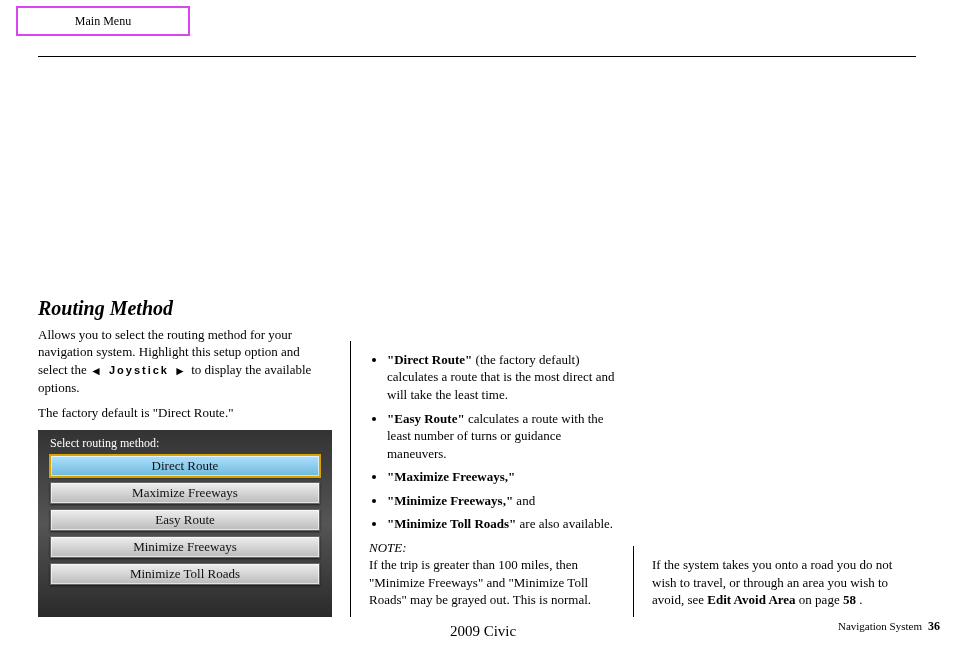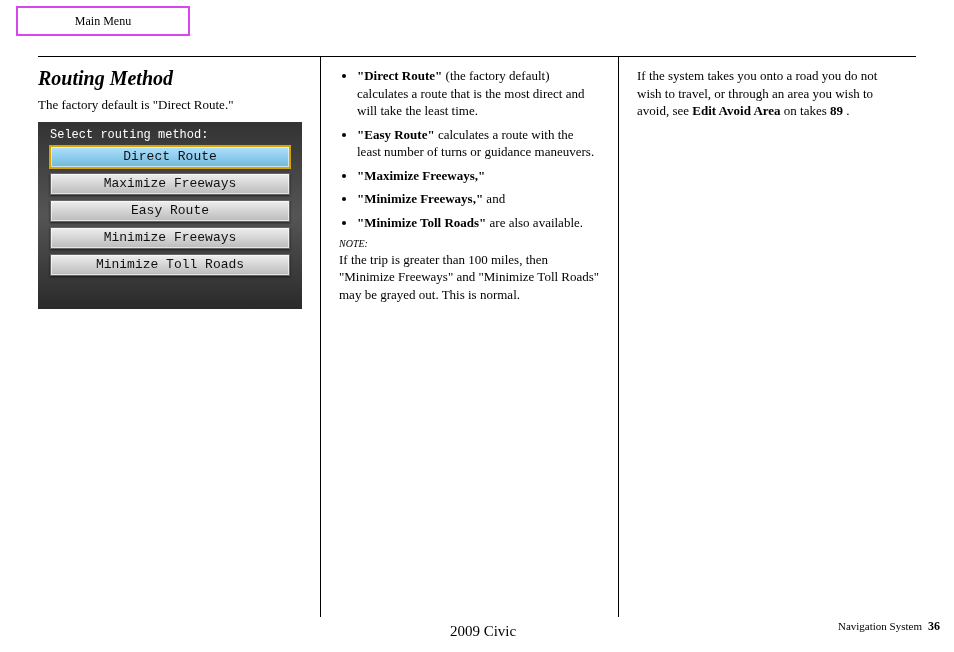--- a/index.html
+++ b/index.html
@@ -6,33 +6,33 @@
   html, body { width: 954px; height: 652px; font-family: Georgia, 'Times New Roman', serif; background: #fff; color: #000; }
   .page { position: relative; width: 954px; height: 652px; padding: 12px 38px 0 38px; }
   .top-box {
     position: absolute; left: 16px; top: 6px;
     width: 174px; height: 30px;
     border: 2px solid #d946ef;
     display: flex; align-items: center; justify-content: center;
     font-size: 12px;
   }
   .rule { border-top: 1px solid #000; margin-top: 44px; }
-  .cols { display: flex; height: 560px; }
+  .cols { display: flex; height: 560px; align-items: flex-end; }
   .col { flex: 1 1 0; padding: 10px 18px 0 18px; position: relative; }
   .col.col1 { padding-left: 0; }
   .col + .col { border-left: 1px solid #000; }
   .h2 { font-style: italic; font-weight: bold; font-size: 20px; margin-bottom: 6px; }
   p { font-size: 13px; line-height: 1.35; margin-bottom: 8px; }
   .col1 p, .col2 p, .col3 p { font-family: Georgia, 'Times New Roman', serif; }
-  .note-title { font-style: italic; font-size: 10px; margin-top: 6px; margin-bottom: 0; }
+  .note-title { font-style: italic; font-size: 13px; margin-top: 6px; margin-bottom: 0; }
   .joy { display: inline-block; white-space: nowrap; font-family: Arial, sans-serif; font-size: 11px; font-weight: bold; letter-spacing: 2px; }
   .tri { font-size: 12px; vertical-align: middle; }
 
   
-  .screen { width: 264px; height: 187px; background: linear-gradient(#333 0%, #555 50%, #2a2a2a 100%); padding: 6px 12px 10px 12px; font-family: Liberation Mono, monospace; }
+  .screen { width: 294px; height: 187px; background: linear-gradient(#333 0%, #555 50%, #2a2a2a 100%); padding: 6px 12px 10px 12px; font-family: Liberation Serif, serif; }
   .screen-title { color: #fff; font-size: 12px; margin-bottom: 4px; }
   .btn { width: 100%; height: 22px; margin-bottom: 5px; font-size: 13px; text-align: center; line-height: 20px; color: #111; background: linear-gradient(#eee,#bbb); border: 1px solid #666; box-shadow: inset 0 0 0 1px rgba(255,255,255,0.6), 0 1px 2px rgba(0,0,0,0.6); }
   .btn.sel { background: linear-gradient(#aee0ff,#6fb9d9); outline: 2px solid #d9a400; outline-offset: -1px; }
 
   ul.tight { list-style: disc; padding-left: 18px; font-size: 13px; line-height: 1.35; }
   ul.tight li { margin-bottom: 6px; }
 
   .footer { position: absolute; left: 0; right: 0; bottom: 12px; text-align: center; font-size: 15px; font-family: 'Times New Roman', serif; padding-left: 12px; }
   .pageno { position: absolute; right: 14px; bottom: 18px; font-size: 12px; font-weight: bold; }
   .pageno .lbl { font-size: 11px; font-weight: normal; }
@@ -42,20 +42,27 @@
 </head>
 <body>
 <div class="page">
   <div class="top-box">Main Menu</div>
   <div class="rule"></div>
 
   <div class="cols">
 
     <div class="col col1">
       <div class="h2">Routing Method</div>
+      <p>
+        <span>Allows you to select the routing method for your navigation system. Highlight this setup option and select the </span>
+        <span class="joy">
+          <span class="tri">◄</span><span> Joystick </span><span class="tri">►</span>
+        </span>
+        <span> to display the available options.</span>
+      </p>
       <p>The factory default is "Direct Route."</p>
 
       <div class="screen">
         <div class="screen-title">Select routing method:</div>
         <div class="btn sel">Direct Route</div>
         <div class="btn">Maximize Freeways</div>
         <div class="btn">Easy Route</div>
         <div class="btn">Minimize Freeways</div>
         <div class="btn">Minimize Toll Roads</div>
       </div>
@@ -70,22 +77,22 @@
         <li><span class="bold-inline">"Minimize Toll Roads"</span> <span>are also available.</span></li>
       </ul>
       <p class="note-title">NOTE:</p>
       <p>If the trip is greater than 100 miles, then "Minimize Freeways" and "Minimize Toll Roads" may be grayed out. This is normal.</p>
     </div>
 
     <div class="col col3">
       <p>
         <span>If the system takes you onto a road you do not wish to travel, or through an area you wish to avoid, see </span>
         <span class="bold-inline">Edit Avoid Area</span>
-        <span> on takes </span>
-        <span class="bold-inline">89</span>
+        <span> on page </span>
+        <span class="bold-inline">58</span>
         <span>.</span>
       </p>
     </div>
   </div>
 
   <div class="footer">2009  Civic</div>
   <div class="pageno">
     <span class="lbl">Navigation System</span>&nbsp;
     <span>36</span>
   </div>

